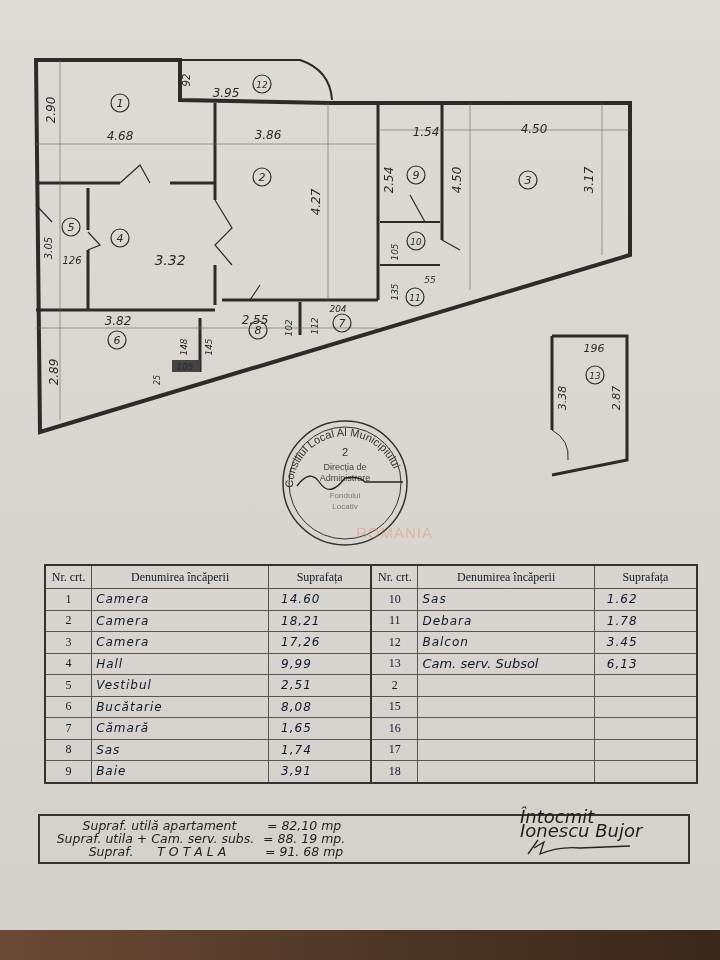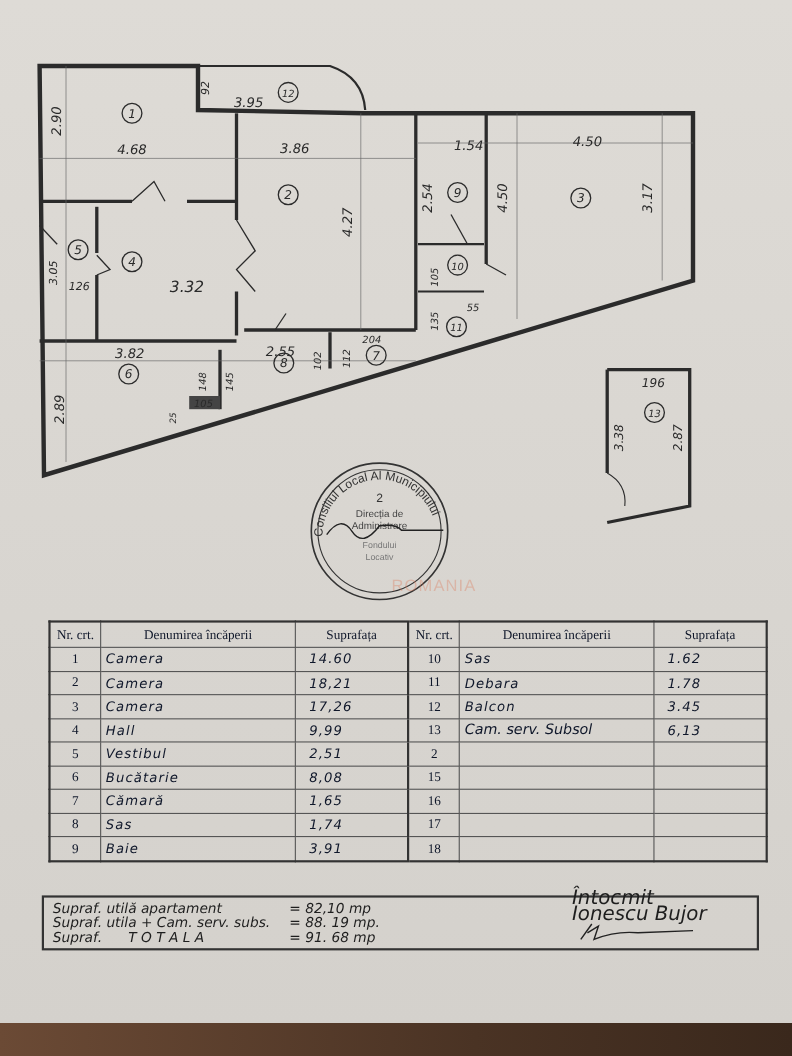--- a/index.html
+++ b/index.html
@@ -46,21 +46,21 @@
   }
   .c-area.hw { padding-left:12px; }
   .mid-sep { border-left:2px solid #333 !important; }
 
   .summary {
     position:absolute; left:38px; top:814px; width:648px; height:46px;
     border:2px solid #333;
     font-family:"DejaVu Sans", sans-serif; font-style:italic; color:#1e1e1e;
   }
   .sum-lines { position:absolute; left:8px; top:3px; font-size:12.5px; line-height:13px; }
-  .sum-line { white-space:nowrap; }
+  .sum-line { white-space:nowrap;text-align:center; }
   .sum-line span { display:inline-block; }
   .sum-label { width:215px; }
   .sign { position:absolute; left:480px; top:-6px; font-size:18px; line-height:14px; }
 </style>
 </head>
 <body>
 
 <div class="paper"></div>
 <div class="table-bottom-strip"></div>
 

